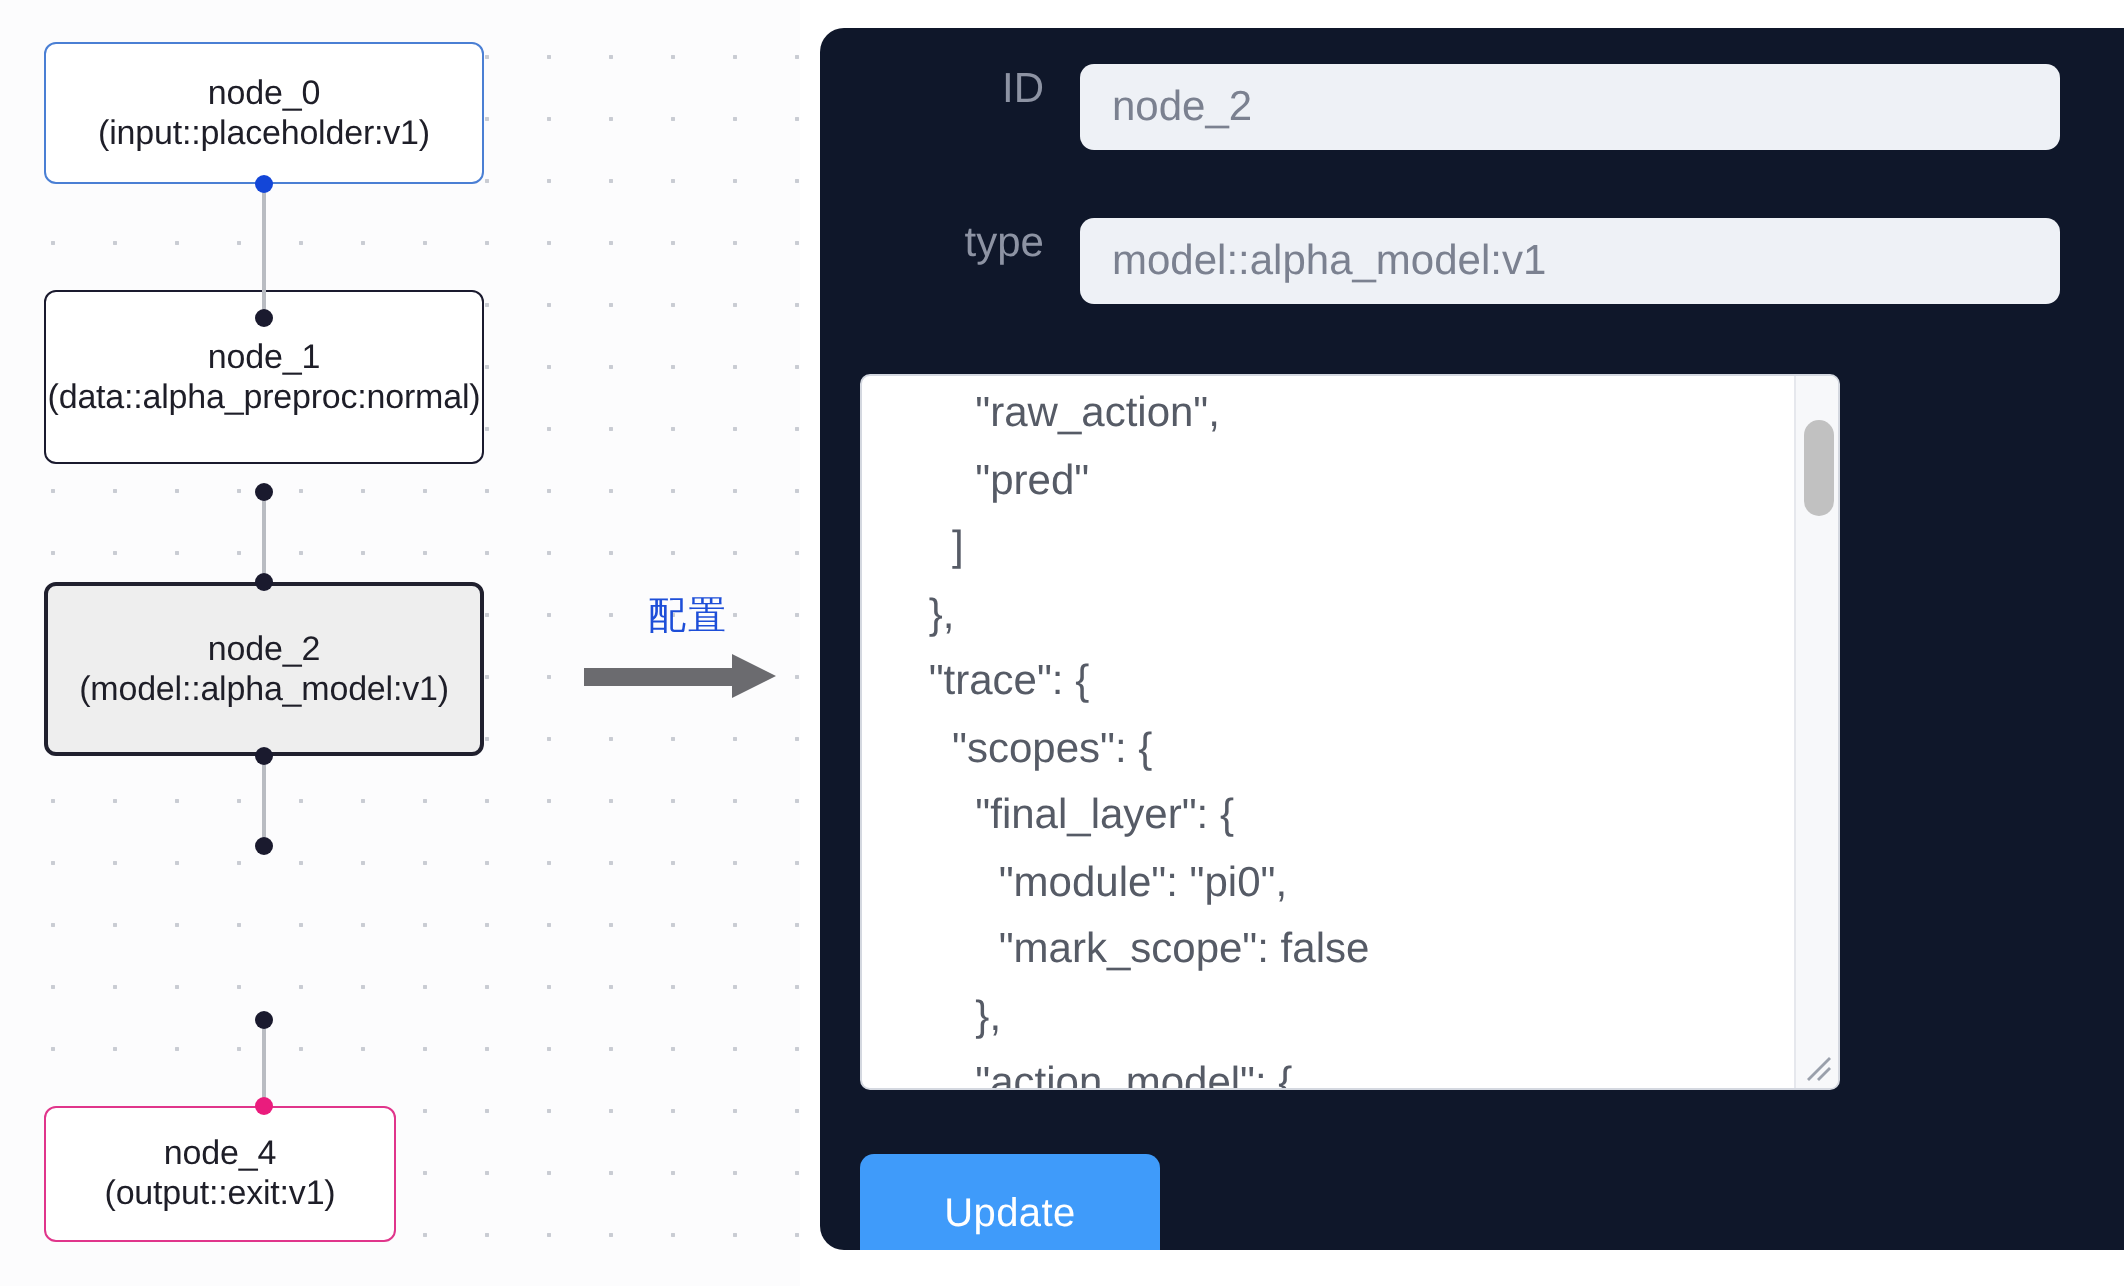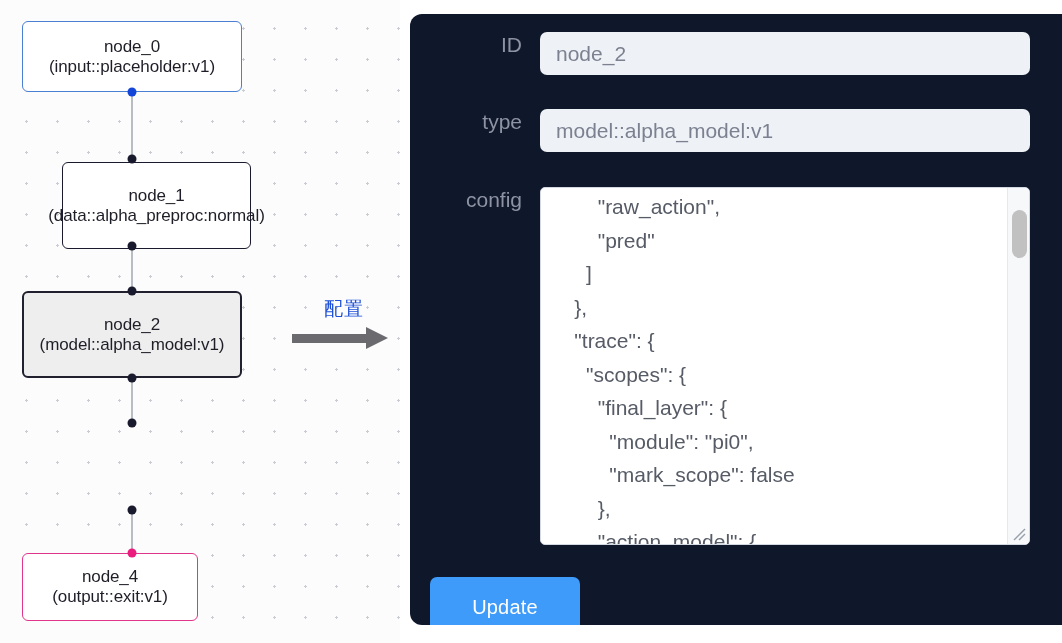--- a/index.html
+++ b/index.html
@@ -228,21 +228,21 @@
     <div class="edge" style="left:132px; top:246px; height:45px;"></div>
     <div class="edge" style="left:132px; top:378px; height:44px;"></div>
     <div class="edge" style="left:132px; top:510px; height:42px;"></div>
 
     <div class="node is-input" style="left:22px; top:21px; width:220px; height:71px;">
       <span class="nlabel">node_0</span>
       <span class="nsub">(input::placeholder:v1)</span>
     </div>
     <div class="port port-blue" style="left:132px; top:92px;"></div>
 
-    <div class="node" style="left:22px; top:162px; width:189px; height:87px;margin-left:40px;">
+    <div class="node" style="left:22px; top:145px; width:220px; height:87px;">
       <span class="nlabel">node_1</span>
       <span class="nsub">(data::alpha_preproc:normal)</span>
     </div>
     <div class="port" style="left:132px; top:159px;"></div>
     <div class="port" style="left:132px; top:246px;"></div>
 
     <div class="node is-selected" style="left:22px; top:291px; width:220px; height:87px;">
       <span class="nlabel">node_2</span>
       <span class="nsub">(model::alpha_model:v1)</span>
     </div>
@@ -274,21 +274,20 @@
       <div class="field-label">ID</div>
       <input class="text-field" type="text" id="id-input" value="node_2" style="">
     </div>
 
     <div class="form-row" id="row-type">
       <div class="field-label">type</div>
       <input class="text-field" type="text" id="type-input" value="model::alpha_model:v1" style="">
     </div>
 
     <div class="form-row" id="row-config">
-      <div class="field-label">config</div>
       <div id="config-textarea-wrap">
         <textarea id="config-textarea" spellcheck="false" style="">        "raw_action",
         "pred"
       ]
     },
     "trace": {
       "scopes": {
         "final_layer": {
           "module": "pi0",
           "mark_scope": false

